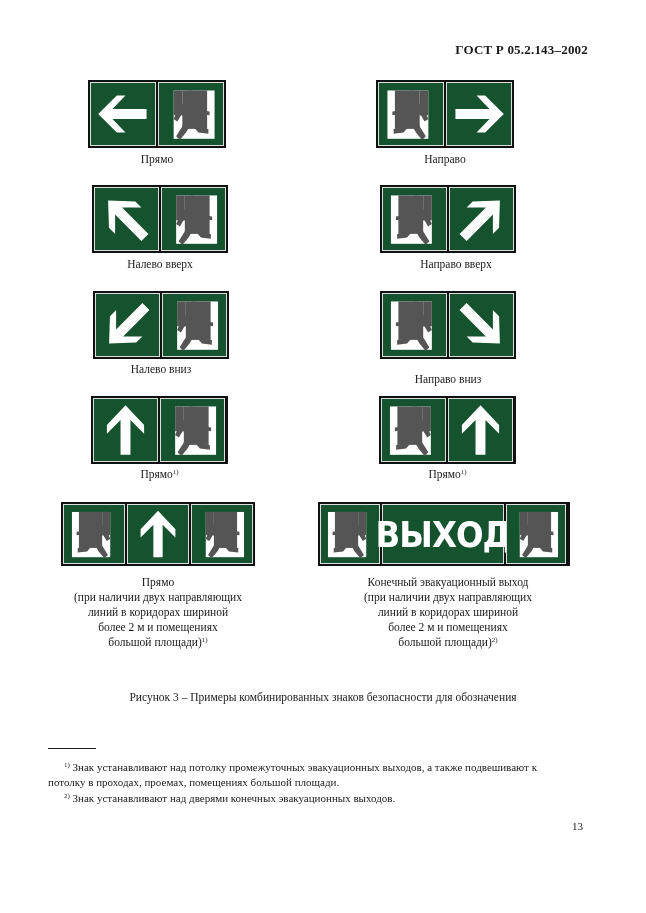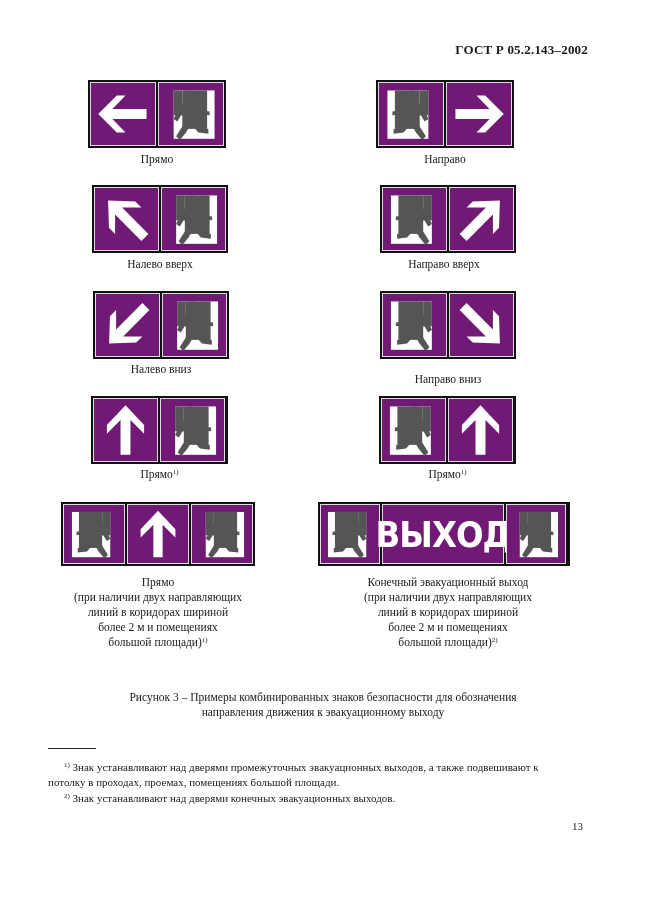--- a/index.html
+++ b/index.html
@@ -1,20 +1,20 @@
 <!DOCTYPE html>
 <html><head>
 <meta charset="utf-8">
 <style>
   html, body { margin:0; padding:0; background:#ffffff; }
   body { width:646px; height:913px; position:relative; overflow:hidden;
          font-family:"Liberation Serif", "DejaVu Serif", serif; color:#1a1a1a; }
   .header { position:absolute; top:42px; right:58px; font-size:13px; font-weight:bold; letter-spacing:0.2px; }
   .sign { position:absolute; display:flex; border:1px solid #111; background:#111; gap:2px; padding:1px; box-sizing:border-box; }
-  .panel { background:#701a75; border:1px solid #ddd; box-sizing:border-box; position:relative; }
+  .panel { background:#14532d; border:1px solid #ddd; box-sizing:border-box; position:relative; }
   .panel svg { position:absolute; left:0; top:0; width:100%; height:100%; }
   .caption { position:absolute; text-align:center; font-size:11.5px; line-height:15px; }
   .caption sup { font-size:7px; vertical-align:top; position:relative; top:-2px; }
   .fig-caption { position:absolute; left:90px; width:466px; top:690px; text-align:center; font-size:11.5px; line-height:15px; }
   .rule { position:absolute; left:48px; top:748px; width:48px; height:1px; background:#222; }
   .footnote { position:absolute; left:48px; width:548px; font-size:11px; line-height:15px; }
   .footnote sup { font-size:7px; vertical-align:top; position:relative; top:-2px; }
   .pageno { position:absolute; top:820px; left:572px; font-size:11px; }
   .word { position:absolute; inset:0; display:flex; align-items:center; justify-content:center;
           color:#fff; font-family:"DejaVu Sans", sans-serif; font-weight:bold; font-size:36px; letter-spacing:-1px; transform:scaleX(0.9); }
@@ -123,21 +123,21 @@
       <svg>
         <use href="#runner-right"></use>
       </svg>
     </div>
   <div class="panel" style="width:65px;height:64px;">
       <svg>
         <use href="#arrow-up-right"></use>
       </svg>
     </div>
 </div>
-<div class="caption" style="left:376px;width:136px;top:257px;">Направо вверх</div>
+<div class="caption" style="left:388px;width:136px;top:257px;">Направо вверх</div>
 
 <div class="sign" style="left:93px;top:291px;width:136px;height:68px;">
   <div class="panel" style="width:65px;height:64px;">
       <svg>
         <use href="#arrow-down-left"></use>
       </svg>
     </div>
   <div class="panel" style="width:65px;height:64px;">
       <svg>
         <use href="#runner-left"></use>
@@ -235,26 +235,25 @@
 <div class="caption" style="left:324px;width:248px;top:575px;">
   <div>Конечный эвакуационный выход</div>
   <div>(при наличии двух направляющих</div>
   <div>линий в коридорах шириной</div>
   <div>более 2 м и помещениях</div>
   <div><span>большой площади)</span><sup>2)</sup></div>
 </div>
 
 <div class="fig-caption">
   <div>Рисунок 3 – Примеры комбинированных знаков безопасности для обозначения</div>
-  <div>направления движения к эвакуационному выходу</div>
 </div>
 
 <div class="rule"></div>
 
 <div class="footnote" style="top:760px;">
-  <div style="padding-left:16px;"><sup>1)</sup> <span>Знак устанавливают над дверями промежуточных эвакуационных выходов, а также подвешивают к</span></div>
+  <div style="padding-left:16px;"><sup>1)</sup> <span>Знак устанавливают над потолку промежуточных эвакуационных выходов, а также подвешивают к</span></div>
   <div>потолку в проходах, проемах, помещениях большой площади.</div>
 </div>
 <div class="footnote" style="top:791px;">
   <div style="padding-left:16px;"><sup>2)</sup> <span>Знак устанавливают над дверями конечных эвакуационных выходов.</span></div>
 </div>
 
 <div class="pageno">13</div>
 
 </body></html>

